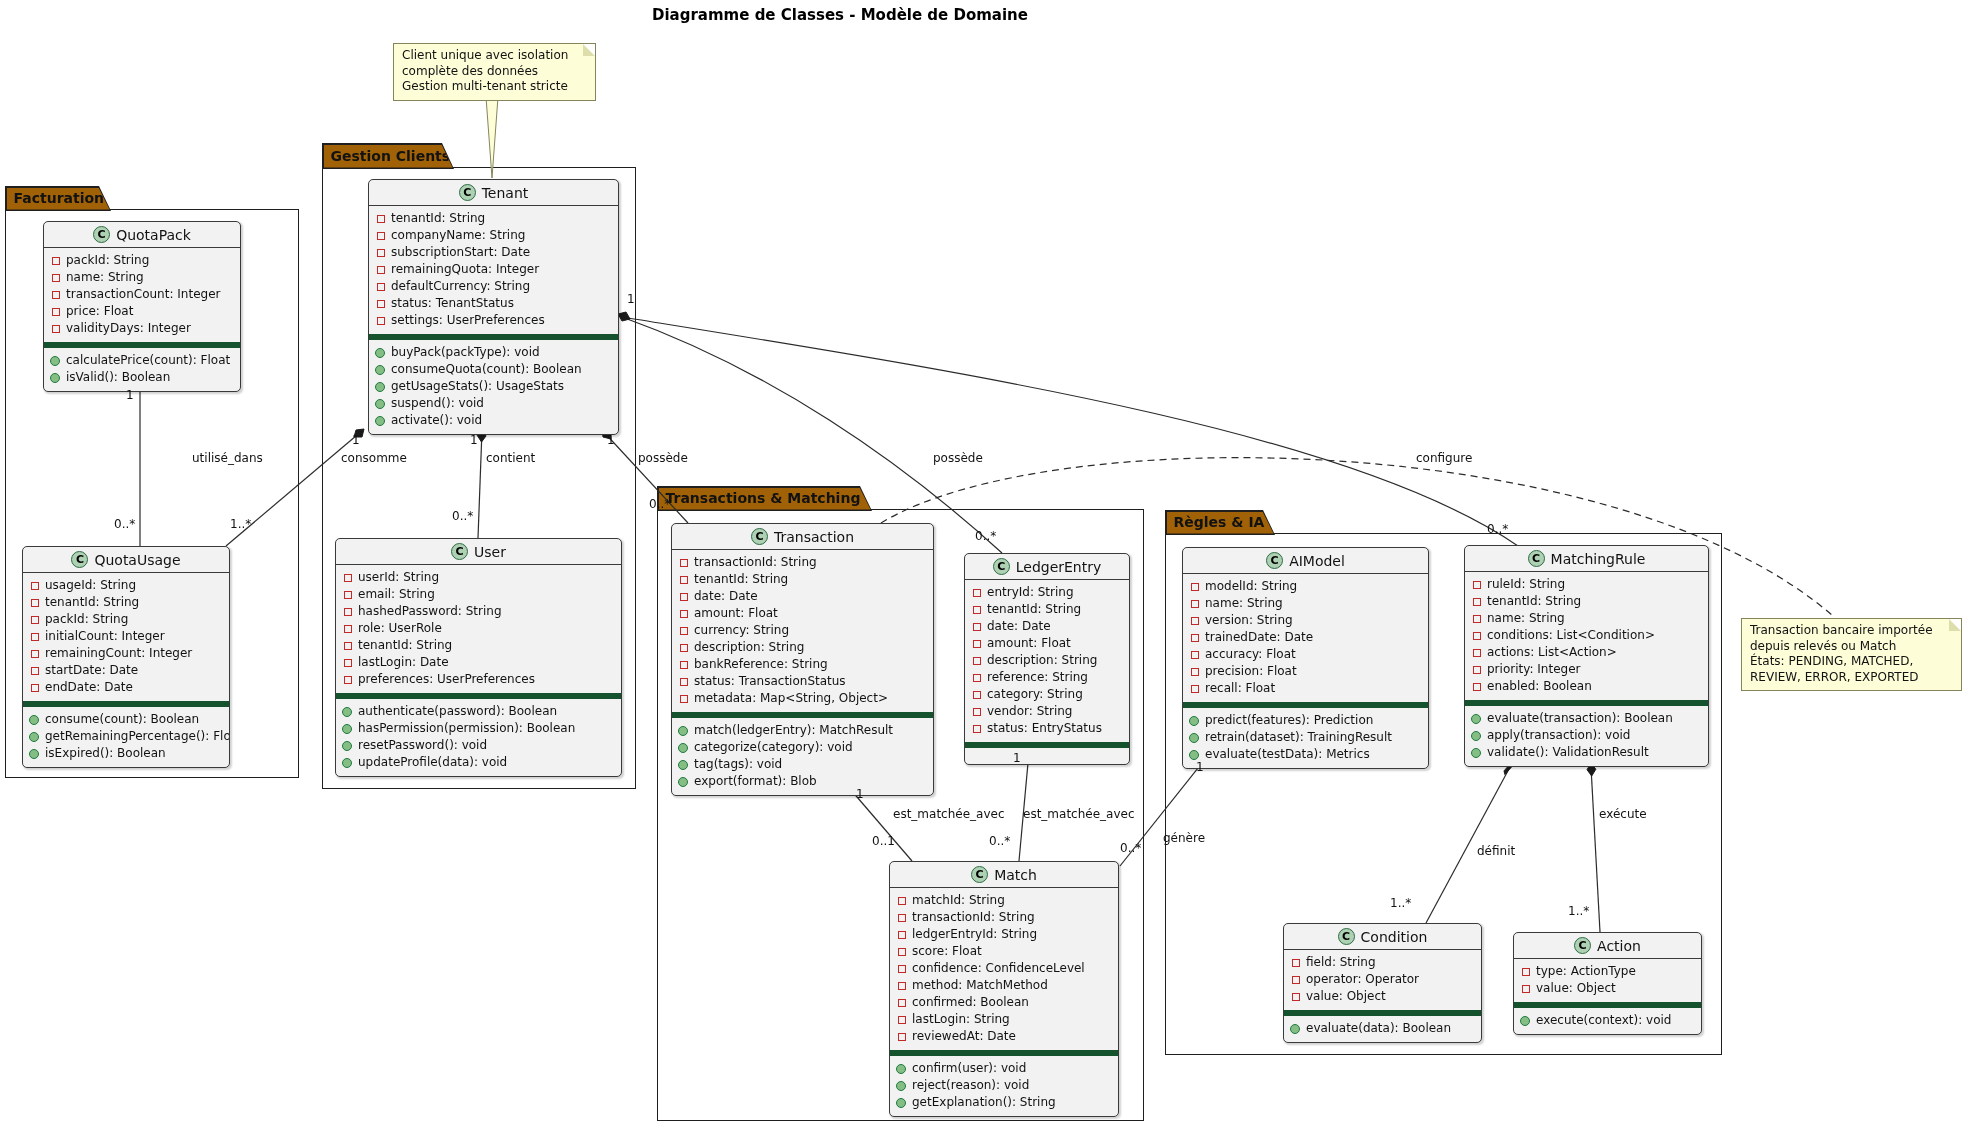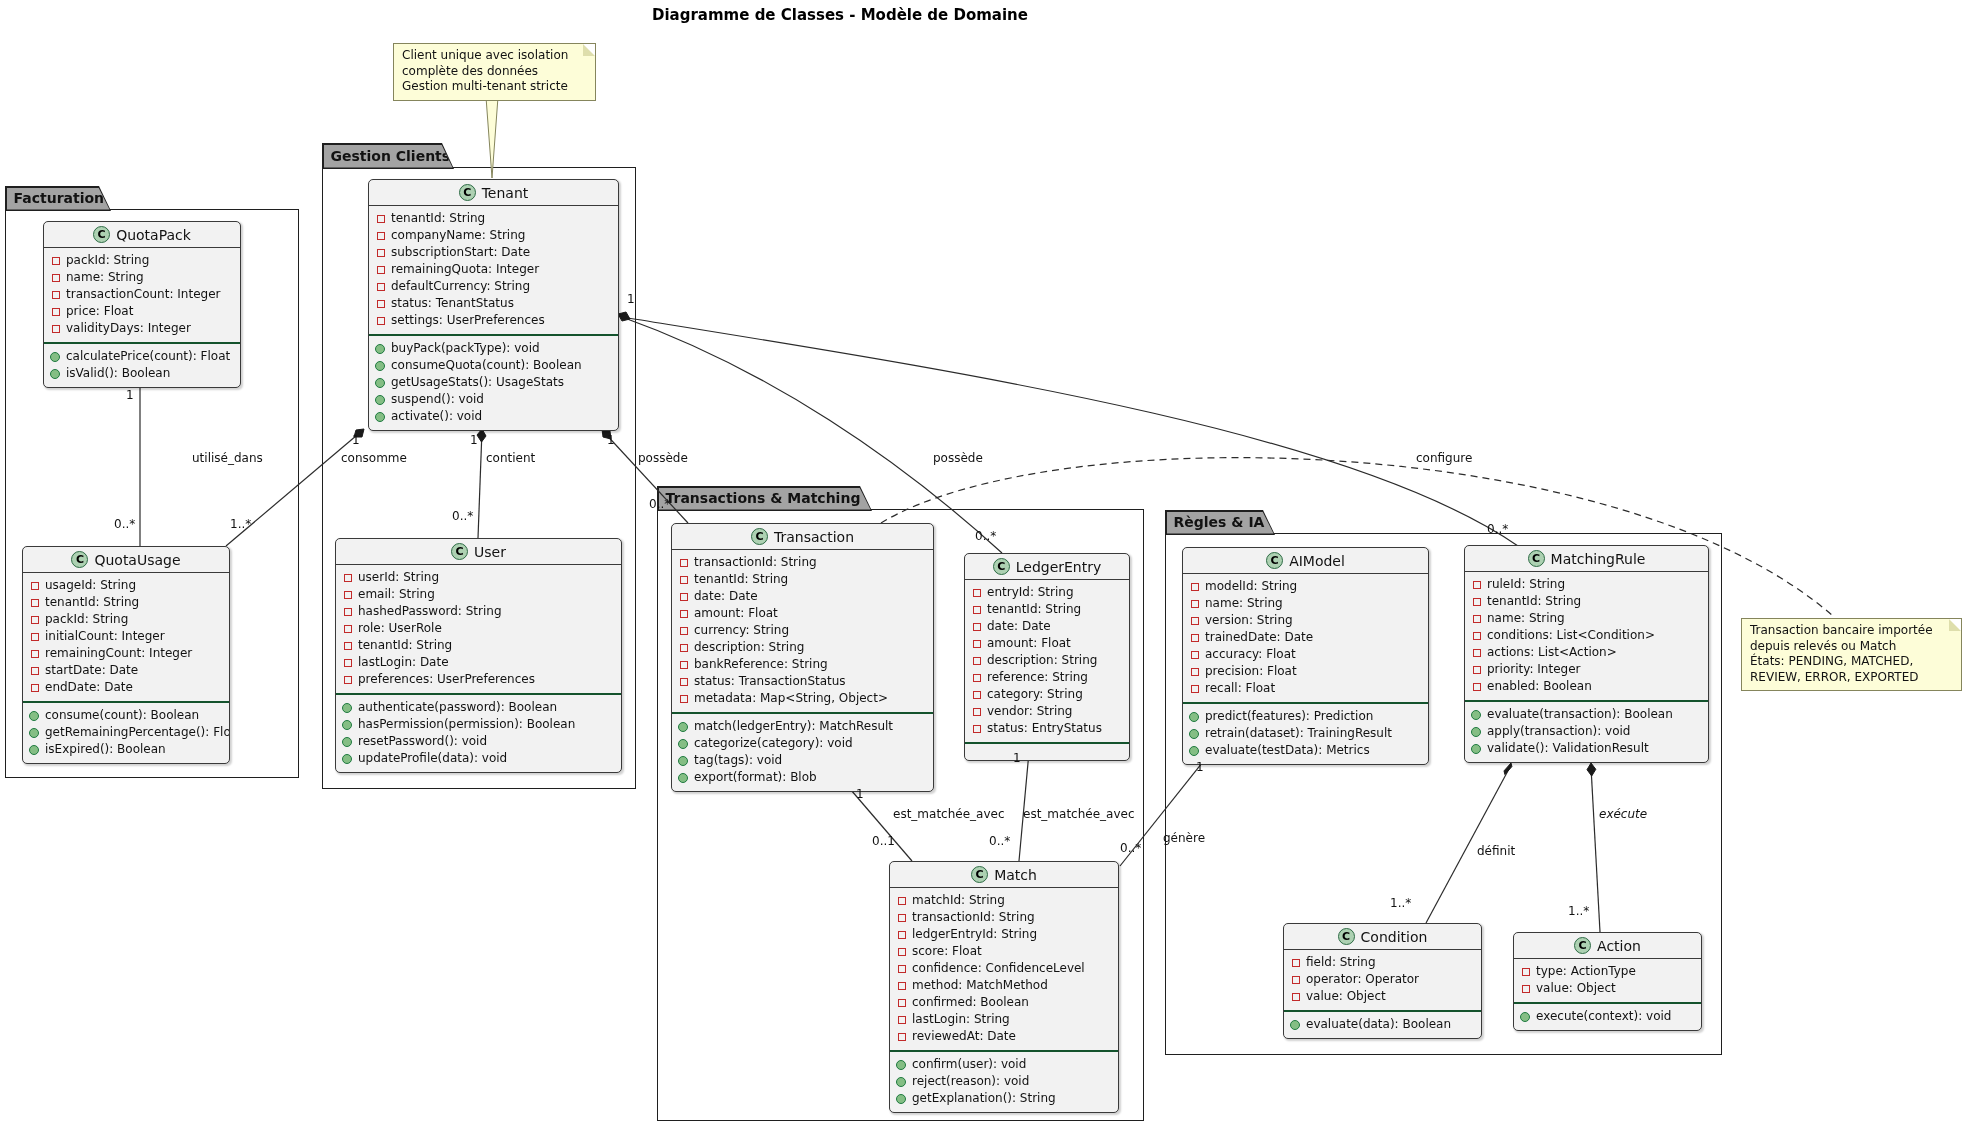--- a/index.html
+++ b/index.html
@@ -6,34 +6,34 @@
   body{width:1968px;height:1124px;position:relative;background:#ffffff;
        font-family:"DejaVu Sans","Liberation Sans",sans-serif;color:#121212;overflow:hidden;}
 
   #diagram-title{position:absolute;left:560px;top:6px;width:560px;text-align:center;
        font-size:15px;font-weight:bold;color:#000;}
 
   
   .pkg-body{position:absolute;border:1.5px solid #1f1f1f;background:transparent;z-index:1;}
   .pkg-tab{position:absolute;background:#1f1f1f;z-index:2;
        clip-path:polygon(0 0,calc(100% - 12px) 0,100% 100%,0 100%);}
-  .pkg-tab-in{position:absolute;inset:1.5px;background:#a3a3a3;
+  .pkg-tab-in{position:absolute;inset:1.5px;background:#a16207;
        clip-path:polygon(0 0,calc(100% - 11px) 0,100% 100%,0 100%);
        display:flex;align-items:center;padding:0 16px 1px 7px;
        font-size:14px;font-weight:bold;white-space:nowrap;}
 
   
   .uml-class{position:absolute;background:#F2F2F2;border:1.5px solid #3a3a3a;border-radius:5px;
        z-index:4;font-size:12px;overflow:hidden;box-shadow:1.5px 1.5px 2px rgba(0,0,0,.18);}
   .uml-class .ctitle{display:flex;align-items:center;justify-content:center;gap:6px;
        padding:4px 8px;border-bottom:1px solid #3a3a3a;font-size:14px;white-space:nowrap;}
   .circ{width:17px;height:17px;border-radius:50%;background:#ADD1B2;border:1px solid #2e6b45;
        display:flex;align-items:center;justify-content:center;font-weight:bold;font-size:11px;
        color:#000;flex:none;box-sizing:border-box;}
-  .attrs{padding:4px 16px 5px 6px;border-bottom:2px solid #14532d;}
+  .attrs{padding:4px 16px 5px 6px;border-bottom:6px solid #14532d;}
   .methods{padding:4px 8px 5px 6px;min-height:7px;}
   .row{display:flex;align-items:center;gap:6px;line-height:17px;white-space:nowrap;}
   .attr-ico{width:6px;height:6px;border:1.2px solid #C22A2A;background:transparent;flex:none;margin-left:2px;}
   .meth-ico{width:8px;height:8px;border-radius:50%;background:#84BE84;border:1px solid #1f7a40;flex:none;}
 
   
   .note{position:absolute;background:#FDFDD8;border:1px solid #85855c;padding:4px 9px 5px 8px;
        font-size:12px;line-height:15.5px;z-index:6;white-space:nowrap;}
   .note::before{content:"";position:absolute;top:0;right:0;border-style:solid;
        border-width:0 12px 12px 0;border-color:#ffffff #ffffff #dedeac #dedeac;}
@@ -670,14 +670,14 @@
     <span class="elabel" style="left: 872px; top: 834px;">0..1</span>
     <span class="elabel" style="left: 1013px; top: 751px;">1</span>
     <span class="elabel" style="left: 1023px; top: 807px;">est_matchée_avec</span>
     <span class="elabel" style="left: 989px; top: 834px;">0..*</span>
     <span class="elabel" style="left: 1196px; top: 760px;">1</span>
     <span class="elabel" style="left: 1163px; top: 831px;">génère</span>
     <span class="elabel" style="left: 1120px; top: 841px;">0..*</span>
     <span class="elabel" style="left: 1390px; top: 896px;">1..*</span>
     <span class="elabel" style="left: 1477px; top: 844px;">définit</span>
     <span class="elabel" style="left: 1568px; top: 904px;">1..*</span>
-    <span class="elabel" style="left: 1599px; top: 807px; font-style: italic;">exécute</span>
+    <span class="elabel" style="left: 1599px; top: 807px;">exécute</span>
   </div>
 
 </body></html>

